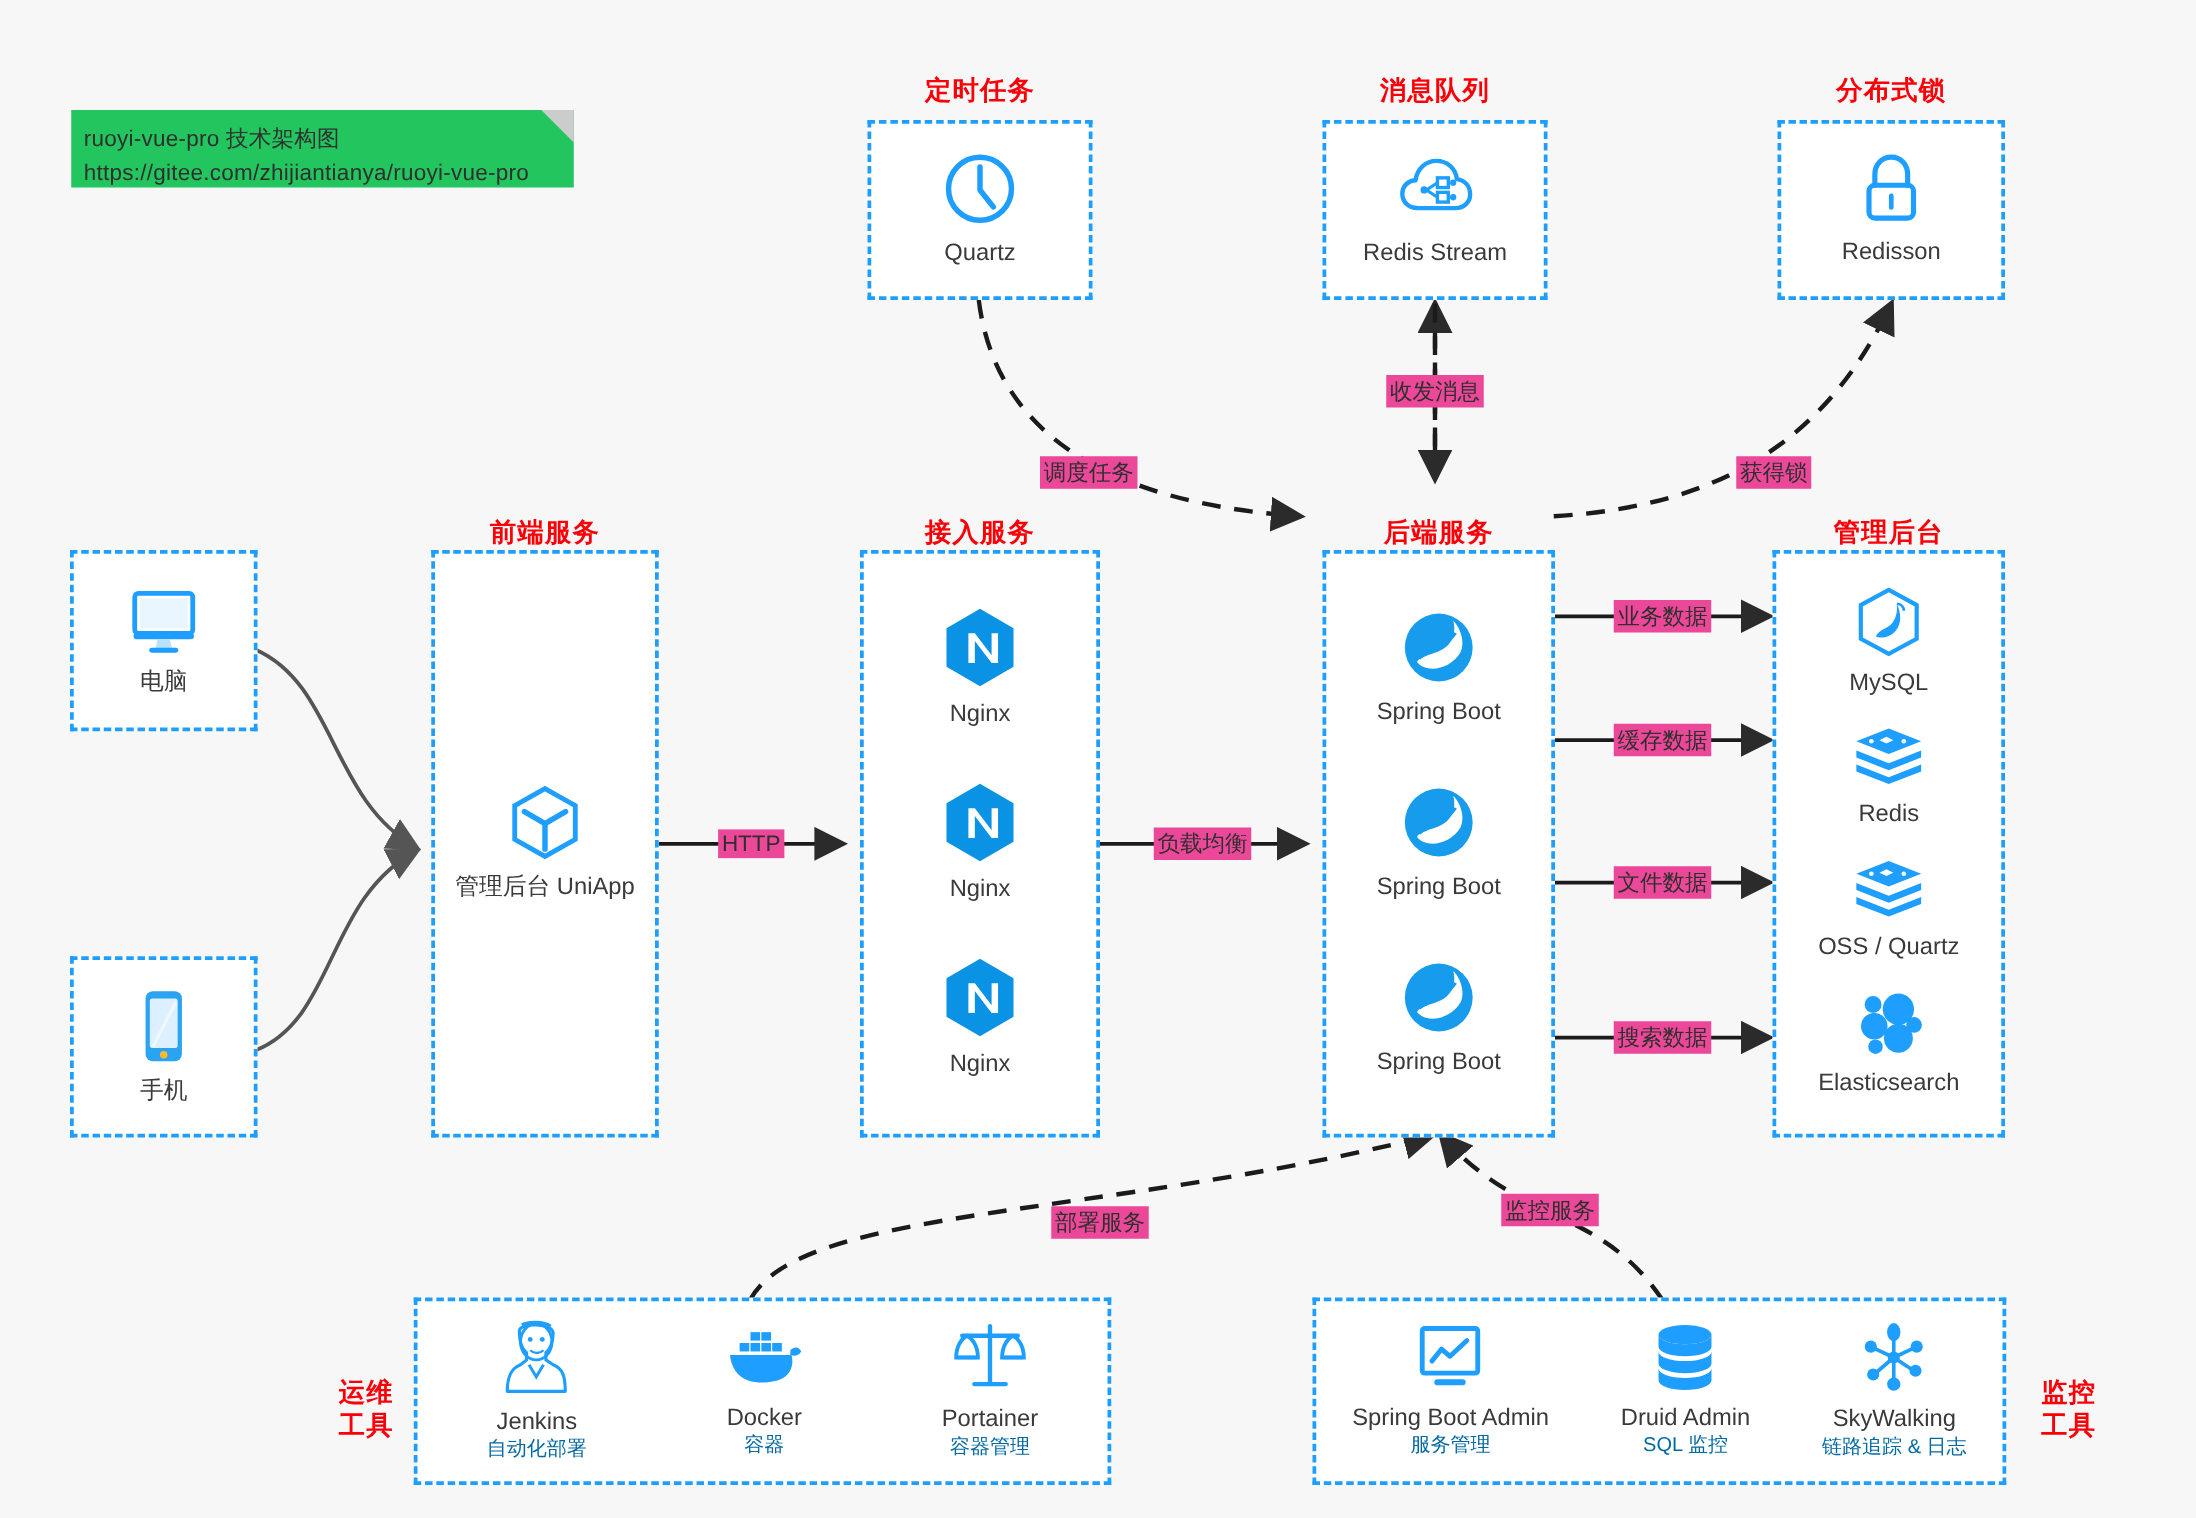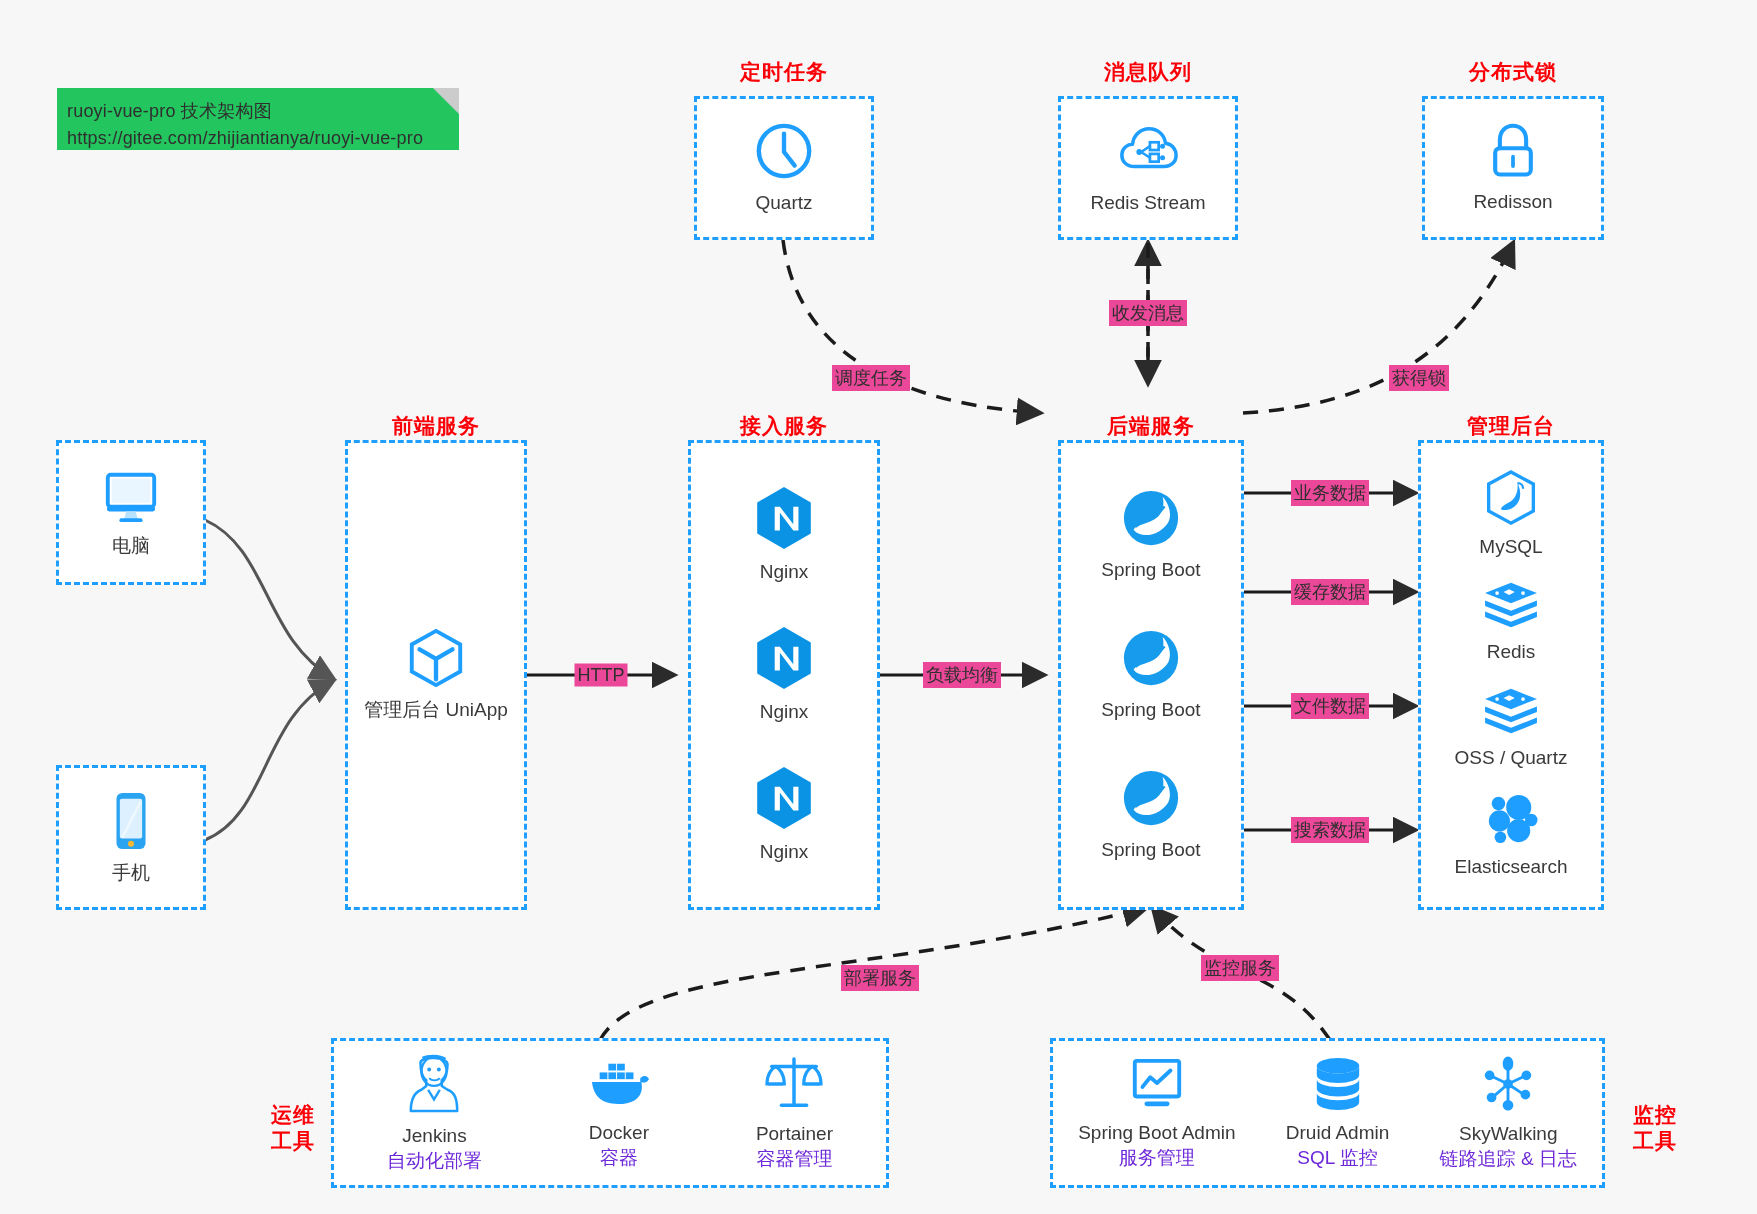--- a/index.html
+++ b/index.html
@@ -45,21 +45,21 @@
   .node .icon{display:block;line-height:0;}
   .node .lbl{
     margin-top:9px;
     font-size:19px;
     color:#3a3a3a;
     white-space:nowrap;
     text-align:center;
     line-height:1.3;
   }
   .node .lbl2{
-    font-size:19px;color:#6d28d9;white-space:nowrap;text-align:left;line-height:1.3;
+    font-size:16px;color:#0369a1;white-space:nowrap;text-align:left;line-height:1.3;
   }
 
   
   #note{
     position:absolute;left:57px;top:88px;width:402px;height:62px;
     background:#22c55e;
   }
   #note .fold{
     position:absolute;right:0;top:0;width:0;height:0;
     border-left:26px solid transparent;

